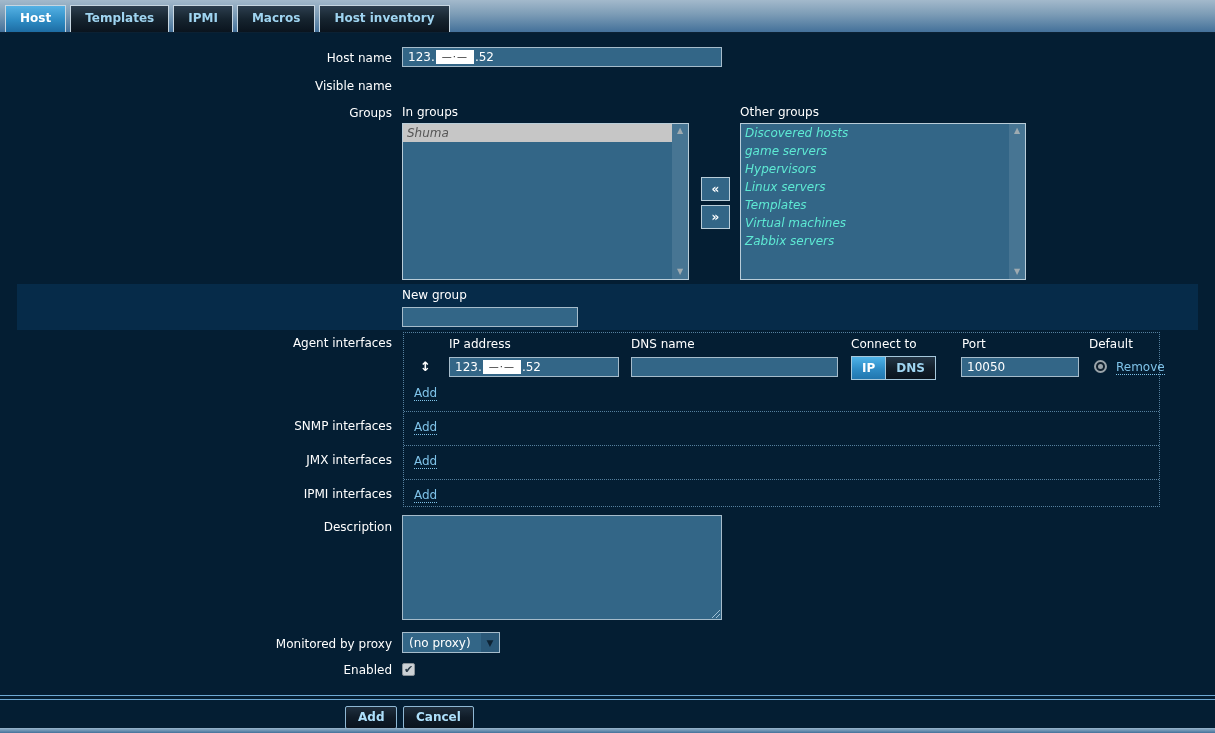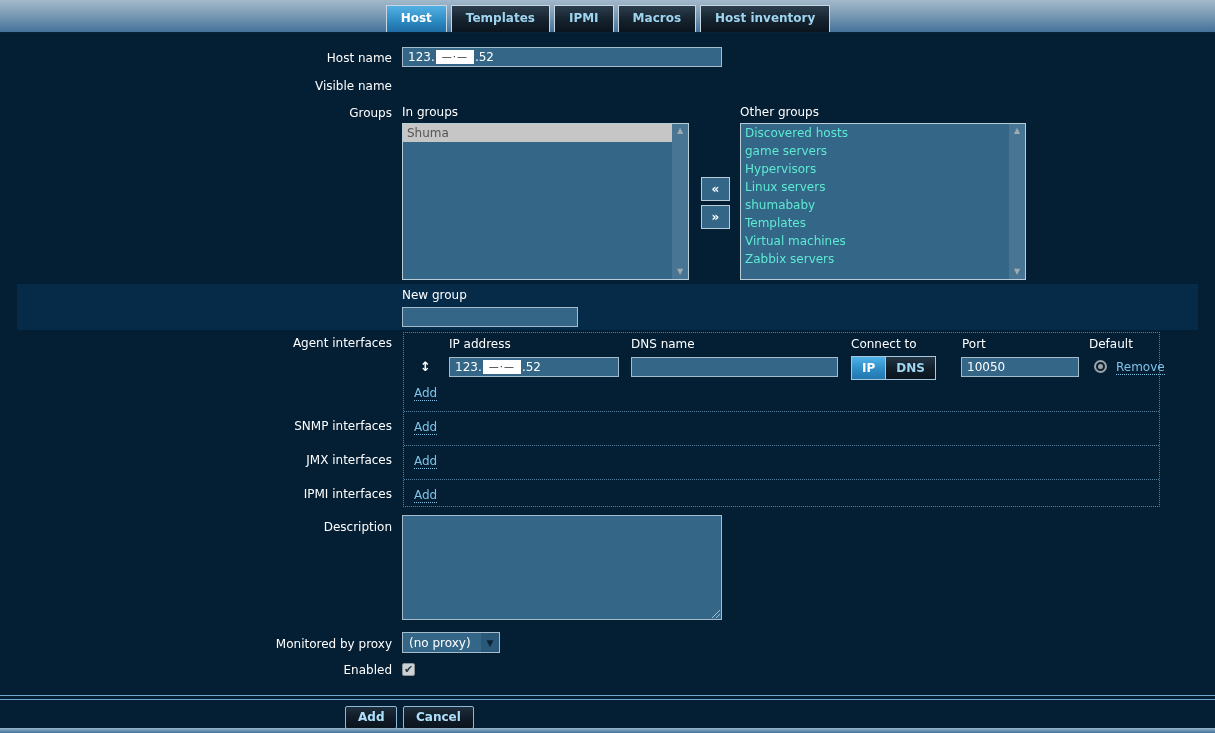--- a/index.html
+++ b/index.html
@@ -3,38 +3,38 @@
 <meta charset="utf-8">
 <style>
   * { margin:0; padding:0; box-sizing:border-box; }
   html,body { width:1215px; height:733px; }
   body { font-family:"DejaVu Sans", sans-serif; font-size:12px; background:#041e33; overflow:hidden; }
   #screen { position:relative; width:1215px; height:733px; background:#041e33; }
 
   
   .tabstrip { position:absolute; top:0; left:0; width:1215px; height:33px;
     background:linear-gradient(180deg,#a3b9cb 0%,#7c9cb6 45%,#44719a 100%);
-    border-bottom:1px solid #0b2134; display:flex; align-items:flex-end; padding-left:5px;justify-content:center; }
+    border-bottom:1px solid #0b2134; display:flex; align-items:flex-end; padding-left:5px; }
   .tab { height:27px; line-height:25px; padding:0 14px; margin-right:4px; font-weight:bold;
     border:1px solid #c7d6e1; border-bottom:none; color:#9fd4f0; cursor:pointer;
     background:linear-gradient(180deg,#2c3e4e 0%,#16242f 50%,#0a141e 100%); }
   .tab.active { background:linear-gradient(180deg,#55b1e4 0%,#2e8cc4 55%,#1d6ca3 100%); color:#ffffff; }
 
   .abs { position:absolute; }
   .lbl { color:#ffffff; white-space:nowrap; }
   .rlbl { position:absolute; right:823px; text-align:right; color:#ffffff; white-space:nowrap; }
 
   .tinput { background:#336687; border:1px solid #a6bccb; color:#ffffff; font-family:"DejaVu Sans",sans-serif;
     font-size:12px; padding:1px 5px; height:20px; }
   .fakeinput { background:#336687; border:1px solid #a6bccb; color:#ffffff; height:20px;
     display:flex; align-items:center; padding:0 5px; white-space:nowrap; }
   .redact { background:#ffffff; color:#2b2b2b; font-size:10px; letter-spacing:1px;
     padding:1px 6px; margin:0 1px; line-height:12px; }
 
-  .listbox { background:#336687; border:1px solid #b9cdd9; position:absolute; overflow:hidden; }
+  .listbox { background:#336687; border:1px solid #b9cdd9; position:absolute; overflow:hidden;font-style:italic; }
   .lb-items { position:absolute; top:0; left:0; right:16px; bottom:0; }
   .lb-item { color:#5eead4; padding:1px 4px; line-height:16px; white-space:nowrap; cursor:default; }
   .lb-item.sel { background:#c6c6c6; color:#565656; }
   .lb-scroll { position:absolute; top:0; right:0; bottom:0; width:16px; background:rgba(255,255,255,0.10); }
   .lb-arrow { position:absolute; left:0; width:16px; height:14px; color:#9fabb1; font-size:8px;
     text-align:center; line-height:14px; cursor:pointer; }
 
   .movebtn { background:#336687; border:1px solid #b9cdd9; color:#ffffff; font-weight:bold;
     width:29px; height:24px; text-align:center; line-height:22px; cursor:pointer; }
 
@@ -115,21 +115,20 @@
 
   <div class="movebtn abs" style="left:701px; top:177px;">«</div>
   <div class="movebtn abs" style="left:701px; top:205px;">»</div>
 
   <div class="listbox" style="left:740px; top:123px; width:286px; height:157px;">
     <div class="lb-items">
       <div class="lb-item">Discovered hosts</div>
       <div class="lb-item">game servers</div>
       <div class="lb-item">Hypervisors</div>
       <div class="lb-item">Linux servers</div>
-      <div class="lb-item">shumababy</div>
       <div class="lb-item">Templates</div>
       <div class="lb-item">Virtual machines</div>
       <div class="lb-item">Zabbix servers</div>
     </div>
     <div class="lb-scroll">
       <div class="lb-arrow" style="top:0;">▲</div>
       <div class="lb-arrow" style="bottom:0;">▼</div>
     </div>
   </div>
 

